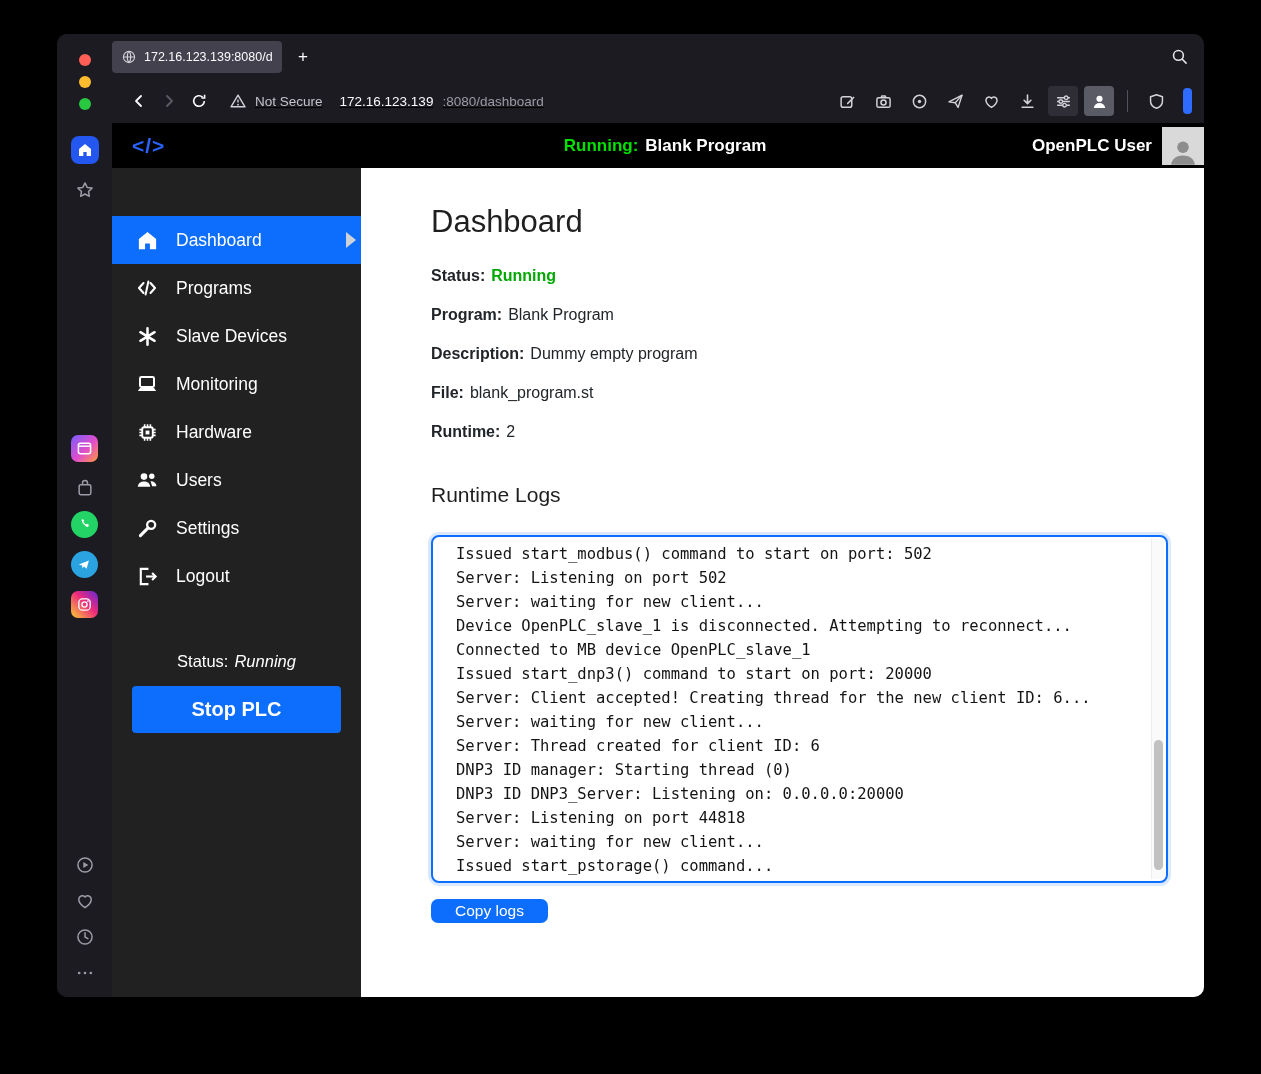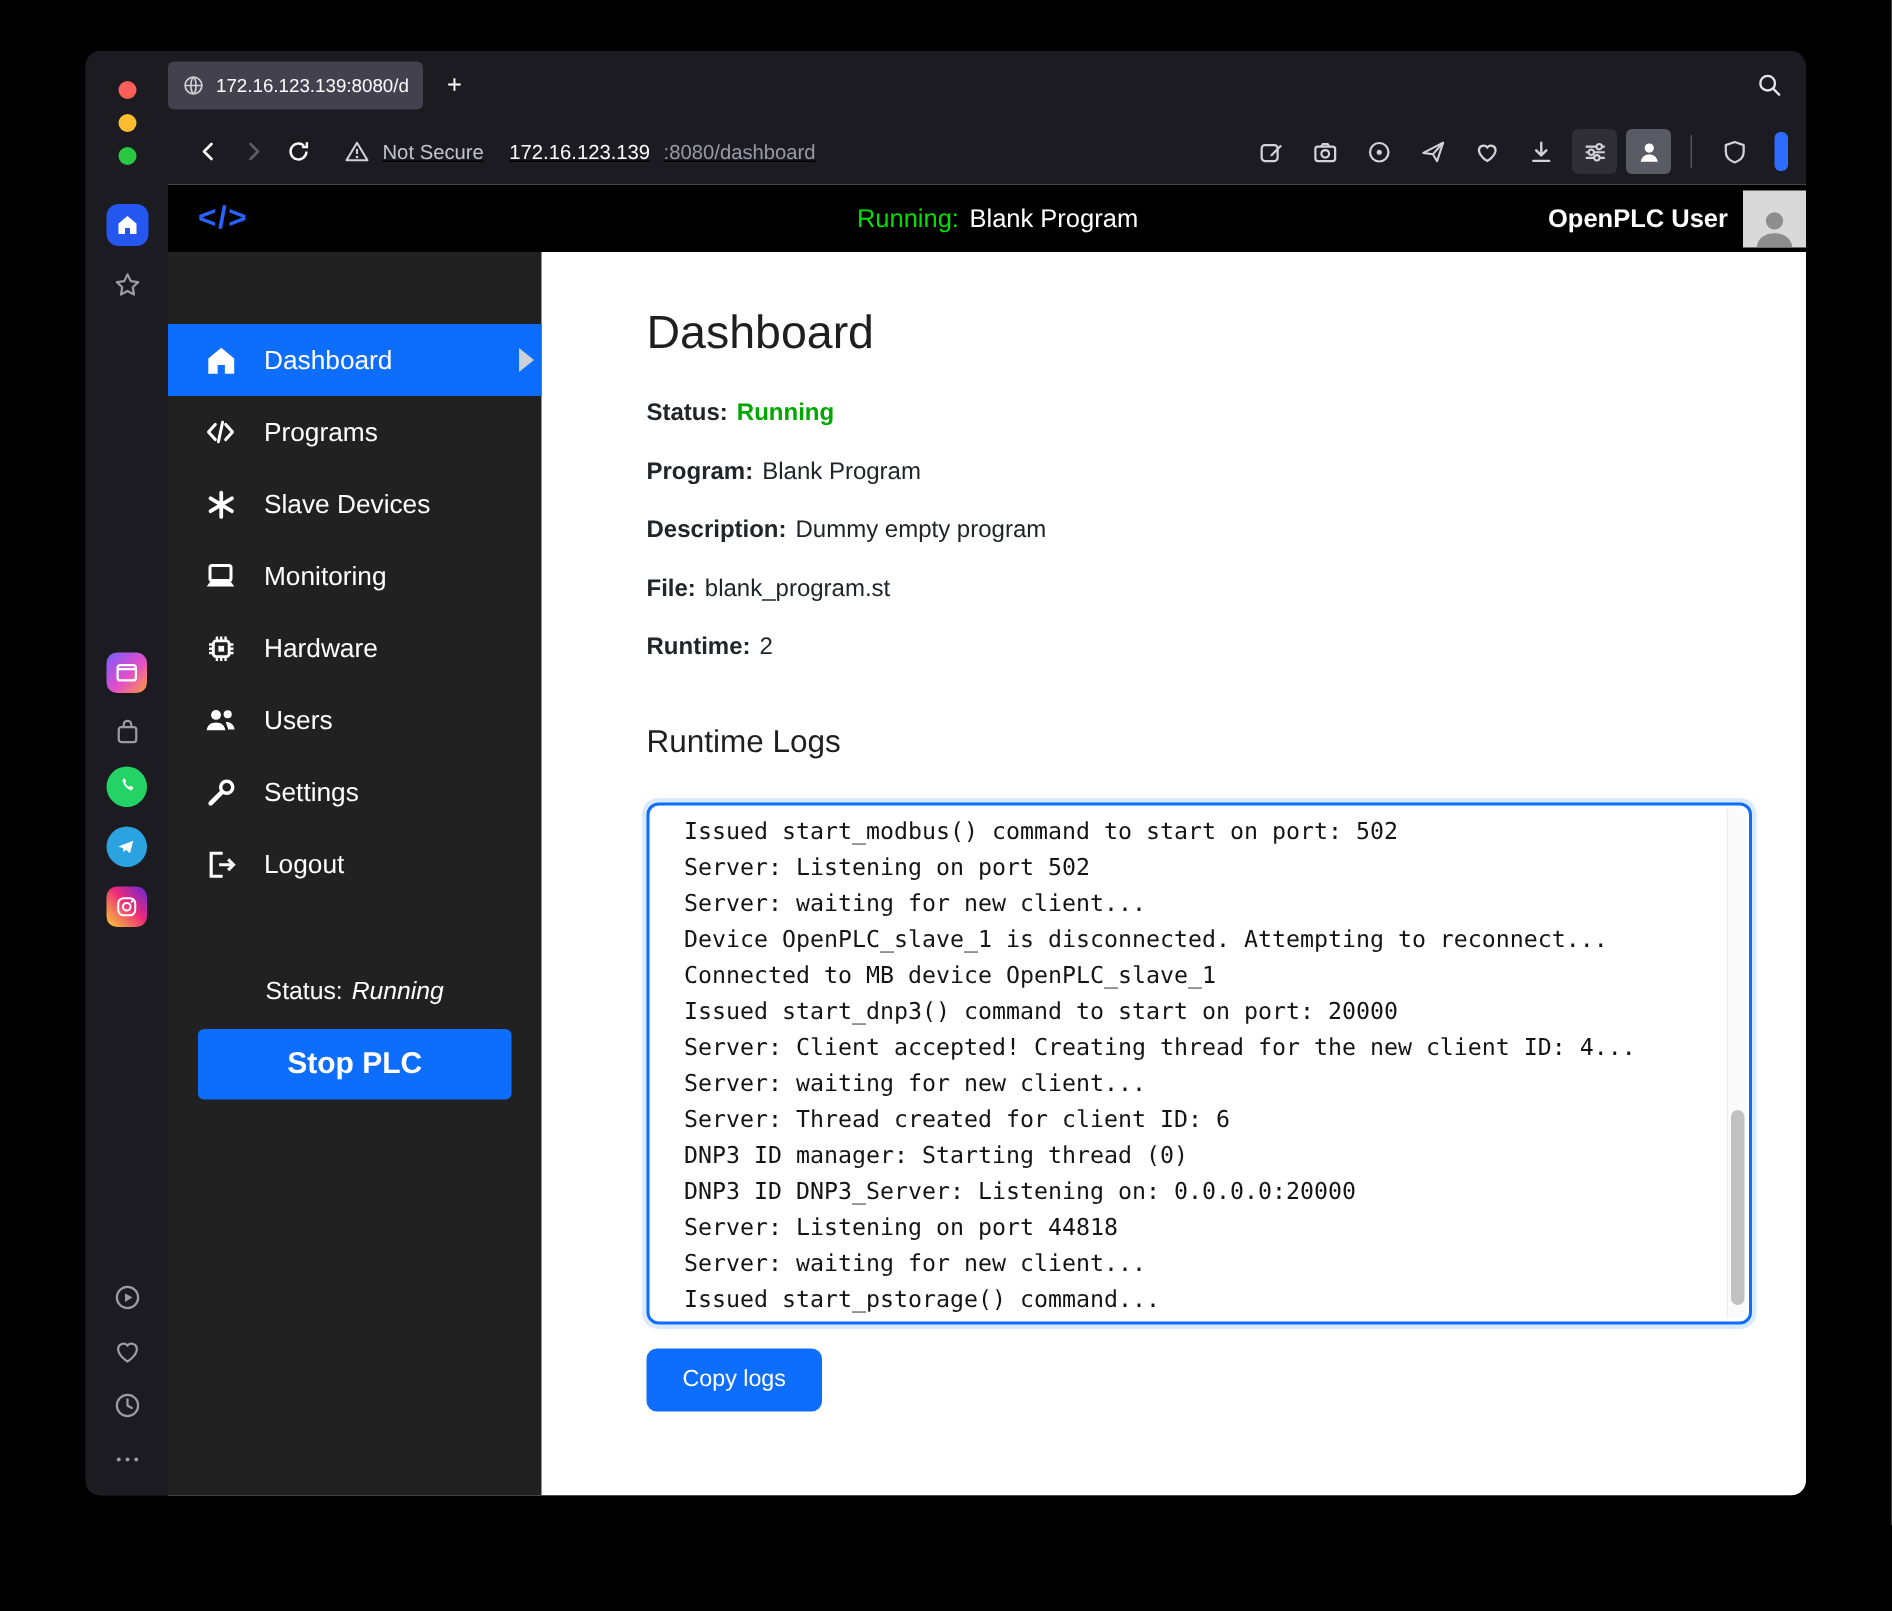--- a/index.html
+++ b/index.html
@@ -56,21 +56,21 @@
   .vdiv { width:1px; height:22px; background:#52525e; margin:0 7px; }
   .blue-pill { width:9px; height:26px; border-radius:4px; background:#2e6bff; margin-left:6px; }
 
   
   .viewport { flex:1; min-height:0; display:flex; flex-direction:column; background:#fff; }
 
   .site-header { height:45px; flex:none; background:#000; display:flex; align-items:center;
                  padding-left:20px; position:relative; }
   .logo { color:#2962ff; font-weight:bold; font-size:21px; letter-spacing:1px; }
   .hdr-center { position:absolute; left:14px; right:0; text-align:center; font-size:17px;
-                font-weight:normal; color:#fff; pointer-events:none; }
+                font-weight:bold; color:#fff; pointer-events:none; }
   .hdr-green { color:#00e000; margin-right:7px; }
   .hdr-right { margin-left:auto; display:flex; align-items:center; gap:10px; z-index:1;
                color:#fff; font-size:17px; font-weight:bold; }
   .avatar { width:42px; height:38px; background:#d9d9d9; display:flex; align-items:flex-end;
             justify-content:center; overflow:hidden; }
 
   .site-body { flex:1; min-height:0; display:flex; }
 
   .site-sidebar { width:249px; flex:none; background:#212121; padding-top:48px;
                   display:flex; flex-direction:column; }
@@ -98,21 +98,21 @@
             border:2px solid #0d6efd; border-radius:8px;
             box-shadow:0 0 0 3px rgba(13,110,253,.15);
             overflow:hidden; padding:5px 36px 0 23px;
             font-family:"DejaVu Sans Mono", monospace; font-size:15.5px; line-height:24px;
             color:#141414; cursor:text;margin-top:28px; }
   .logline { white-space:pre; overflow:hidden; }
   .log-track { position:absolute; top:2px; right:2px; bottom:2px; width:13px;
                background:#fafafa; border-left:1px solid #ededed; border-radius:0 5px 5px 0; }
   .log-thumb { position:absolute; left:2px; width:9px; top:59%; height:38.5%;
                background:#c1c1c1; border-radius:5px; }
-  .copy-btn { margin-top:16px; height:42px; padding:0 24px; background:#0d6efd; color:#fff;
+  .copy-btn { margin-top:16px; height:24px; padding:0 24px; background:#0d6efd; color:#fff;
               border:none; border-radius:7px; font-size:15.5px; font-family:inherit; cursor:pointer; }
 
   svg { display:block; }
 </style>
 </head>
 <body>
 
 <div class="window">
 
   <div class="rail">
@@ -440,21 +440,21 @@
 
           <div class="logs-title">Runtime Logs</div>
 
           <div class="logbox">
             <div class="logline">Issued start_modbus() command to start on port: 502</div>
             <div class="logline">Server: Listening on port 502</div>
             <div class="logline">Server: waiting for new client...</div>
             <div class="logline">Device OpenPLC_slave_1 is disconnected. Attempting to reconnect...</div>
             <div class="logline">Connected to MB device OpenPLC_slave_1</div>
             <div class="logline">Issued start_dnp3() command to start on port: 20000</div>
-            <div class="logline">Server: Client accepted! Creating thread for the new client ID: 4...</div>
+            <div class="logline">Server: Client accepted! Creating thread for the new client ID: 6...</div>
             <div class="logline">Server: waiting for new client...</div>
             <div class="logline">Server: Thread created for client ID: 6</div>
             <div class="logline">DNP3 ID manager: Starting thread (0)</div>
             <div class="logline">DNP3 ID DNP3_Server: Listening on: 0.0.0.0:20000</div>
             <div class="logline">Server: Listening on port 44818</div>
             <div class="logline">Server: waiting for new client...</div>
             <div class="logline">Issued start_pstorage() command...</div>
             <div class="log-track">
               <div class="log-thumb"></div>
             </div>

